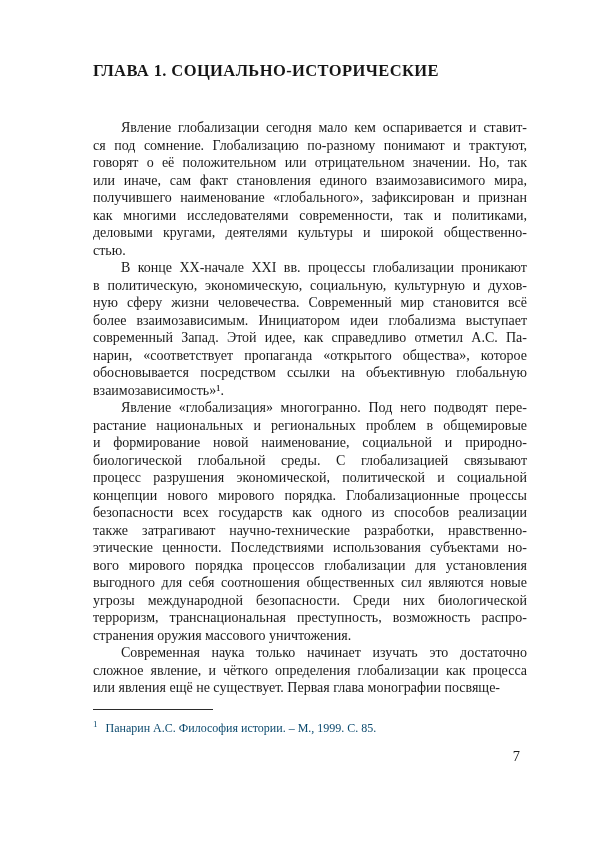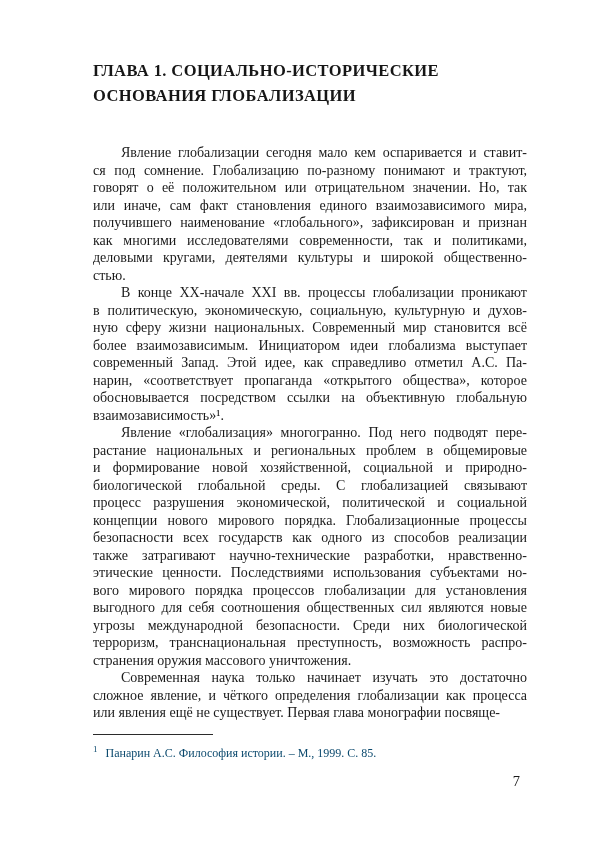--- a/index.html
+++ b/index.html
@@ -60,48 +60,47 @@
     color: #1a1a1a;
   }
 </style>
 </head>
 <body>
 
 <div class="page">
 
   <h1 class="chapter-title">
     <span class="title-line">ГЛАВА 1. СОЦИАЛЬНО-ИСТОРИЧЕСКИЕ</span>
-    <span class="title-line">ОСНОВАНИЯ ГЛОБАЛИЗАЦИИ</span>
   </h1>
 
   <div class="body-text">
       <div>
         <div class="line first">Явление глобализации сегодня мало кем оспаривается и ставит-</div>
         <div class="line">ся под сомнение. Глобализацию по-разному понимают и трактуют,</div>
         <div class="line">говорят о её положительном или отрицательном значении. Но, так</div>
         <div class="line">или иначе, сам факт становления единого взаимозависимого мира,</div>
         <div class="line">получившего наименование «глобального», зафиксирован и признан</div>
         <div class="line">как многими исследователями современности, так и политиками,</div>
         <div class="line">деловыми кругами, деятелями культуры и широкой общественно-</div>
         <div class="line last">стью.</div>
       </div>
       <div>
         <div class="line first">В конце XX-начале XXI вв. процессы глобализации проникают</div>
         <div class="line">в политическую, экономическую, социальную, культурную и духов-</div>
-        <div class="line">ную сферу жизни национальных. Современный мир становится всё</div>
+        <div class="line">ную сферу жизни человечества. Современный мир становится всё</div>
         <div class="line">более взаимозависимым. Инициатором идеи глобализма выступает</div>
         <div class="line">современный Запад. Этой идее, как справедливо отметил А.С. Па-</div>
         <div class="line">нарин, «соответствует пропаганда «открытого общества», которое</div>
         <div class="line">обосновывается посредством ссылки на объективную глобальную</div>
         <div class="line last">взаимозависимость»¹.</div>
       </div>
       <div>
         <div class="line first">Явление «глобализация» многогранно. Под него подводят пере-</div>
         <div class="line">растание национальных и региональных проблем в общемировые</div>
-        <div class="line">и формирование новой хозяйственной, социальной и природно-</div>
+        <div class="line">и формирование новой наименование, социальной и природно-</div>
         <div class="line">биологической глобальной среды. С глобализацией связывают</div>
         <div class="line">процесс разрушения экономической, политической и социальной</div>
         <div class="line">концепции нового мирового порядка. Глобализационные процессы</div>
         <div class="line">безопасности всех государств как одного из способов реализации</div>
         <div class="line">также затрагивают научно-технические разработки, нравственно-</div>
         <div class="line">этические ценности. Последствиями использования субъектами но-</div>
         <div class="line">вого мирового порядка процессов глобализации для установления</div>
         <div class="line">выгодного для себя соотношения общественных сил являются новые</div>
         <div class="line">угрозы международной безопасности. Среди них биологической</div>
         <div class="line">терроризм, транснациональная преступность, возможность распро-</div>

